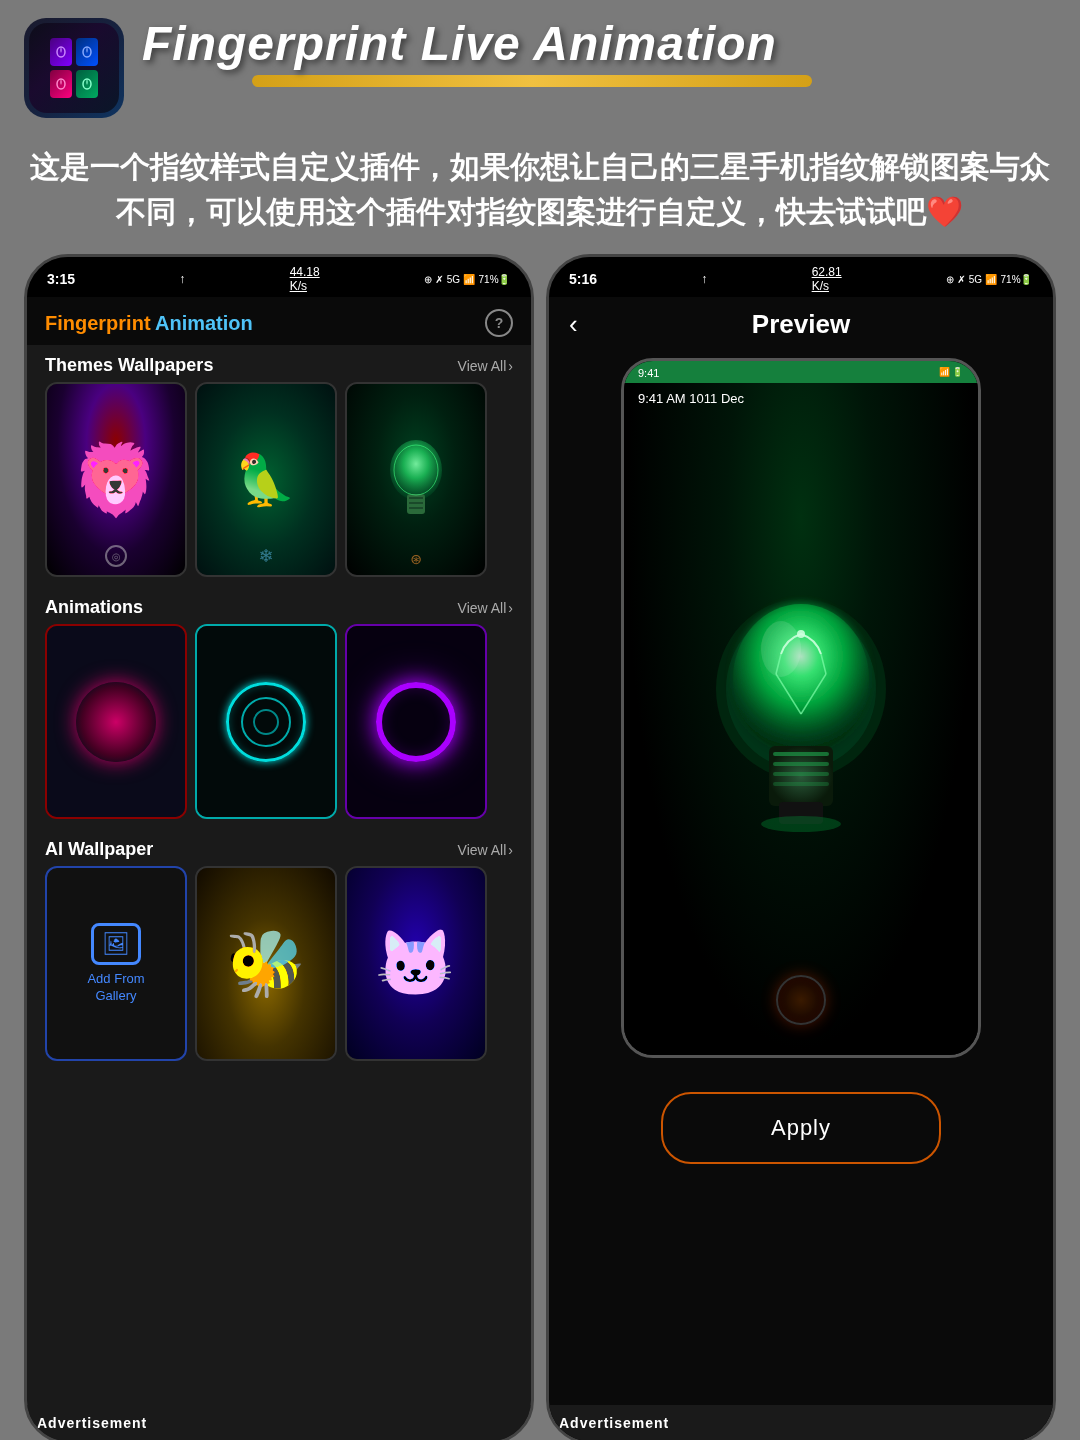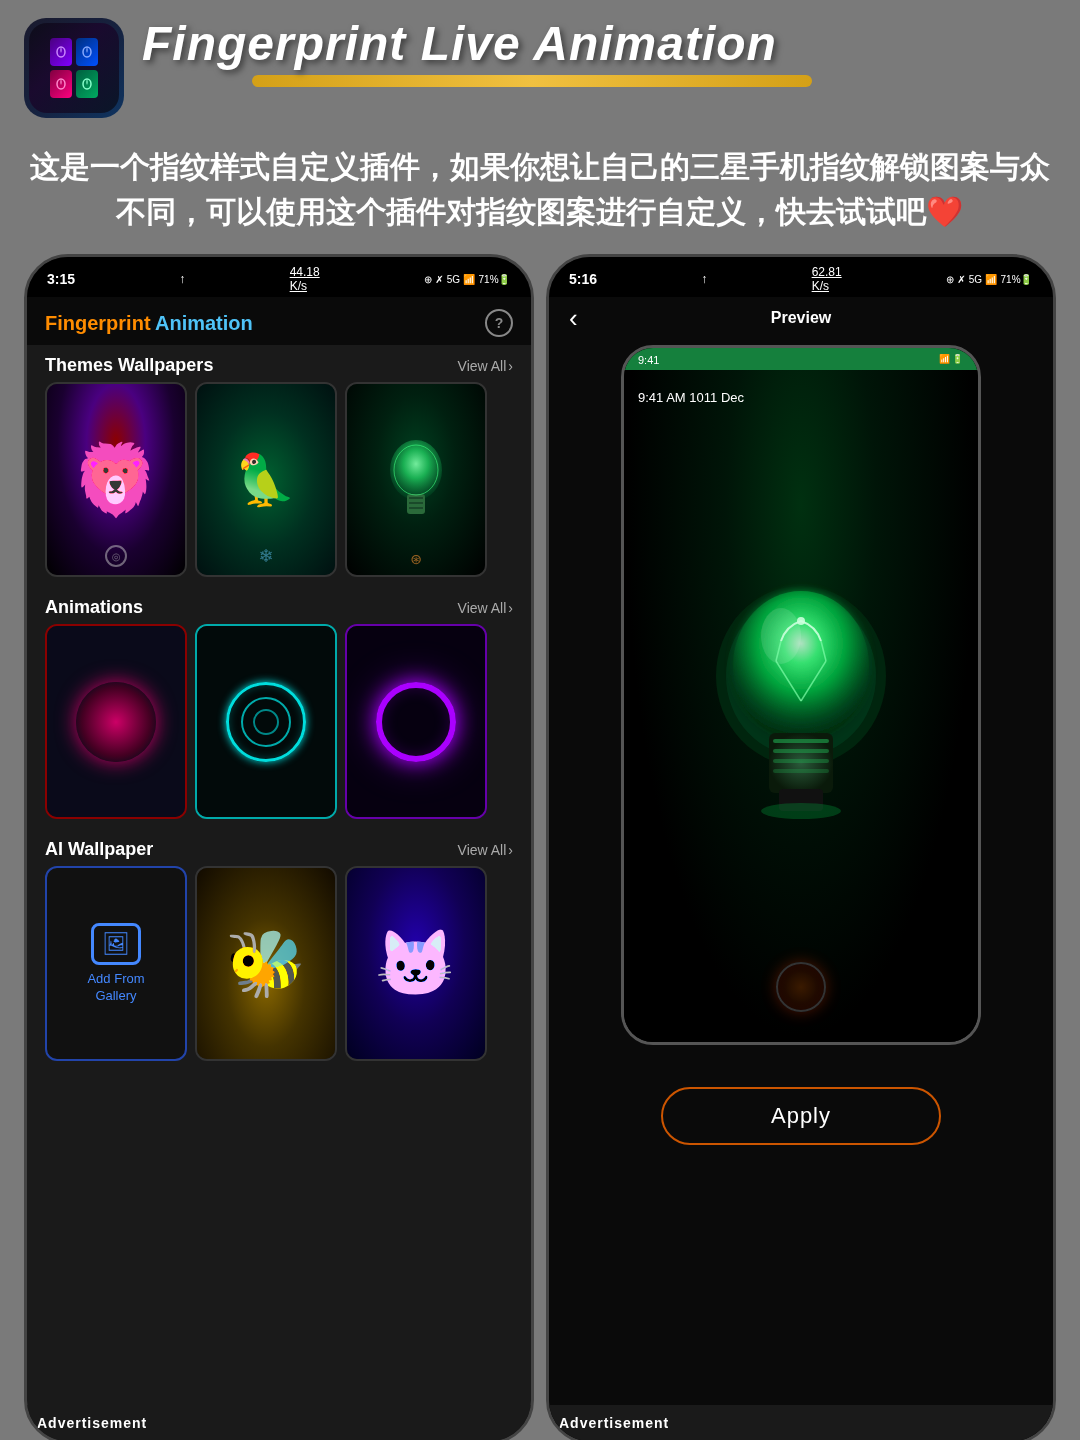--- a/index.html
+++ b/index.html
@@ -337,21 +337,21 @@
       position: relative;
     }
     .back-btn {
       position: absolute;
       left: 20px;
       font-size: 26px;
       color: white;
       font-weight: 300;
     }
     .preview-title {
-      font-size: 16px;
+      font-size: 26px;
       font-weight: 600;
       color: white;
     }
 
     
     .inner-phone {
       margin: 10px auto;
       width: 360px;
       height: 700px;
       background: #000;
@@ -369,21 +369,21 @@
       font-size: 11px;
       color: white;
       background: #15803d;
     }
     .inner-phone-content {
       flex: 1;
       background: radial-gradient(ellipse at 50% 20%, #003010 0%, #001508 30%, #000 70%);
       display: flex;
       flex-direction: column;
       align-items: flex-start;
-      padding: 20px 14px;
+      padding: 8px 14px;
       position: relative;
     }
     .inner-time {
       font-size: 13px;
       color: white;
       margin-bottom: 4px;
     }
     .inner-bulb-container {
       flex: 1;
       width: 100%;
@@ -401,23 +401,23 @@
       width: 50px;
       height: 50px;
       border-radius: 50%;
       background: radial-gradient(ellipse, #3a1a00 0%, #1a0800 60%, #000 100%);
       border: 2px solid #333;
       box-shadow: 0 0 15px rgba(255,60,0,0.3), inset 0 0 10px rgba(255,60,0,0.1);
     }
 
     
     .apply-btn {
-      margin: 32px auto 10px auto;
+      margin: 24px auto 10px auto;
       width: 280px;
-      height: 58px;
+      height: 72px;
       border-radius: 30px;
       border: 2.5px solid #cc5500;
       background: transparent;
       display: flex;
       align-items: center;
       justify-content: center;
       cursor: pointer;
     }
     .apply-btn-text {
       font-size: 22px;

